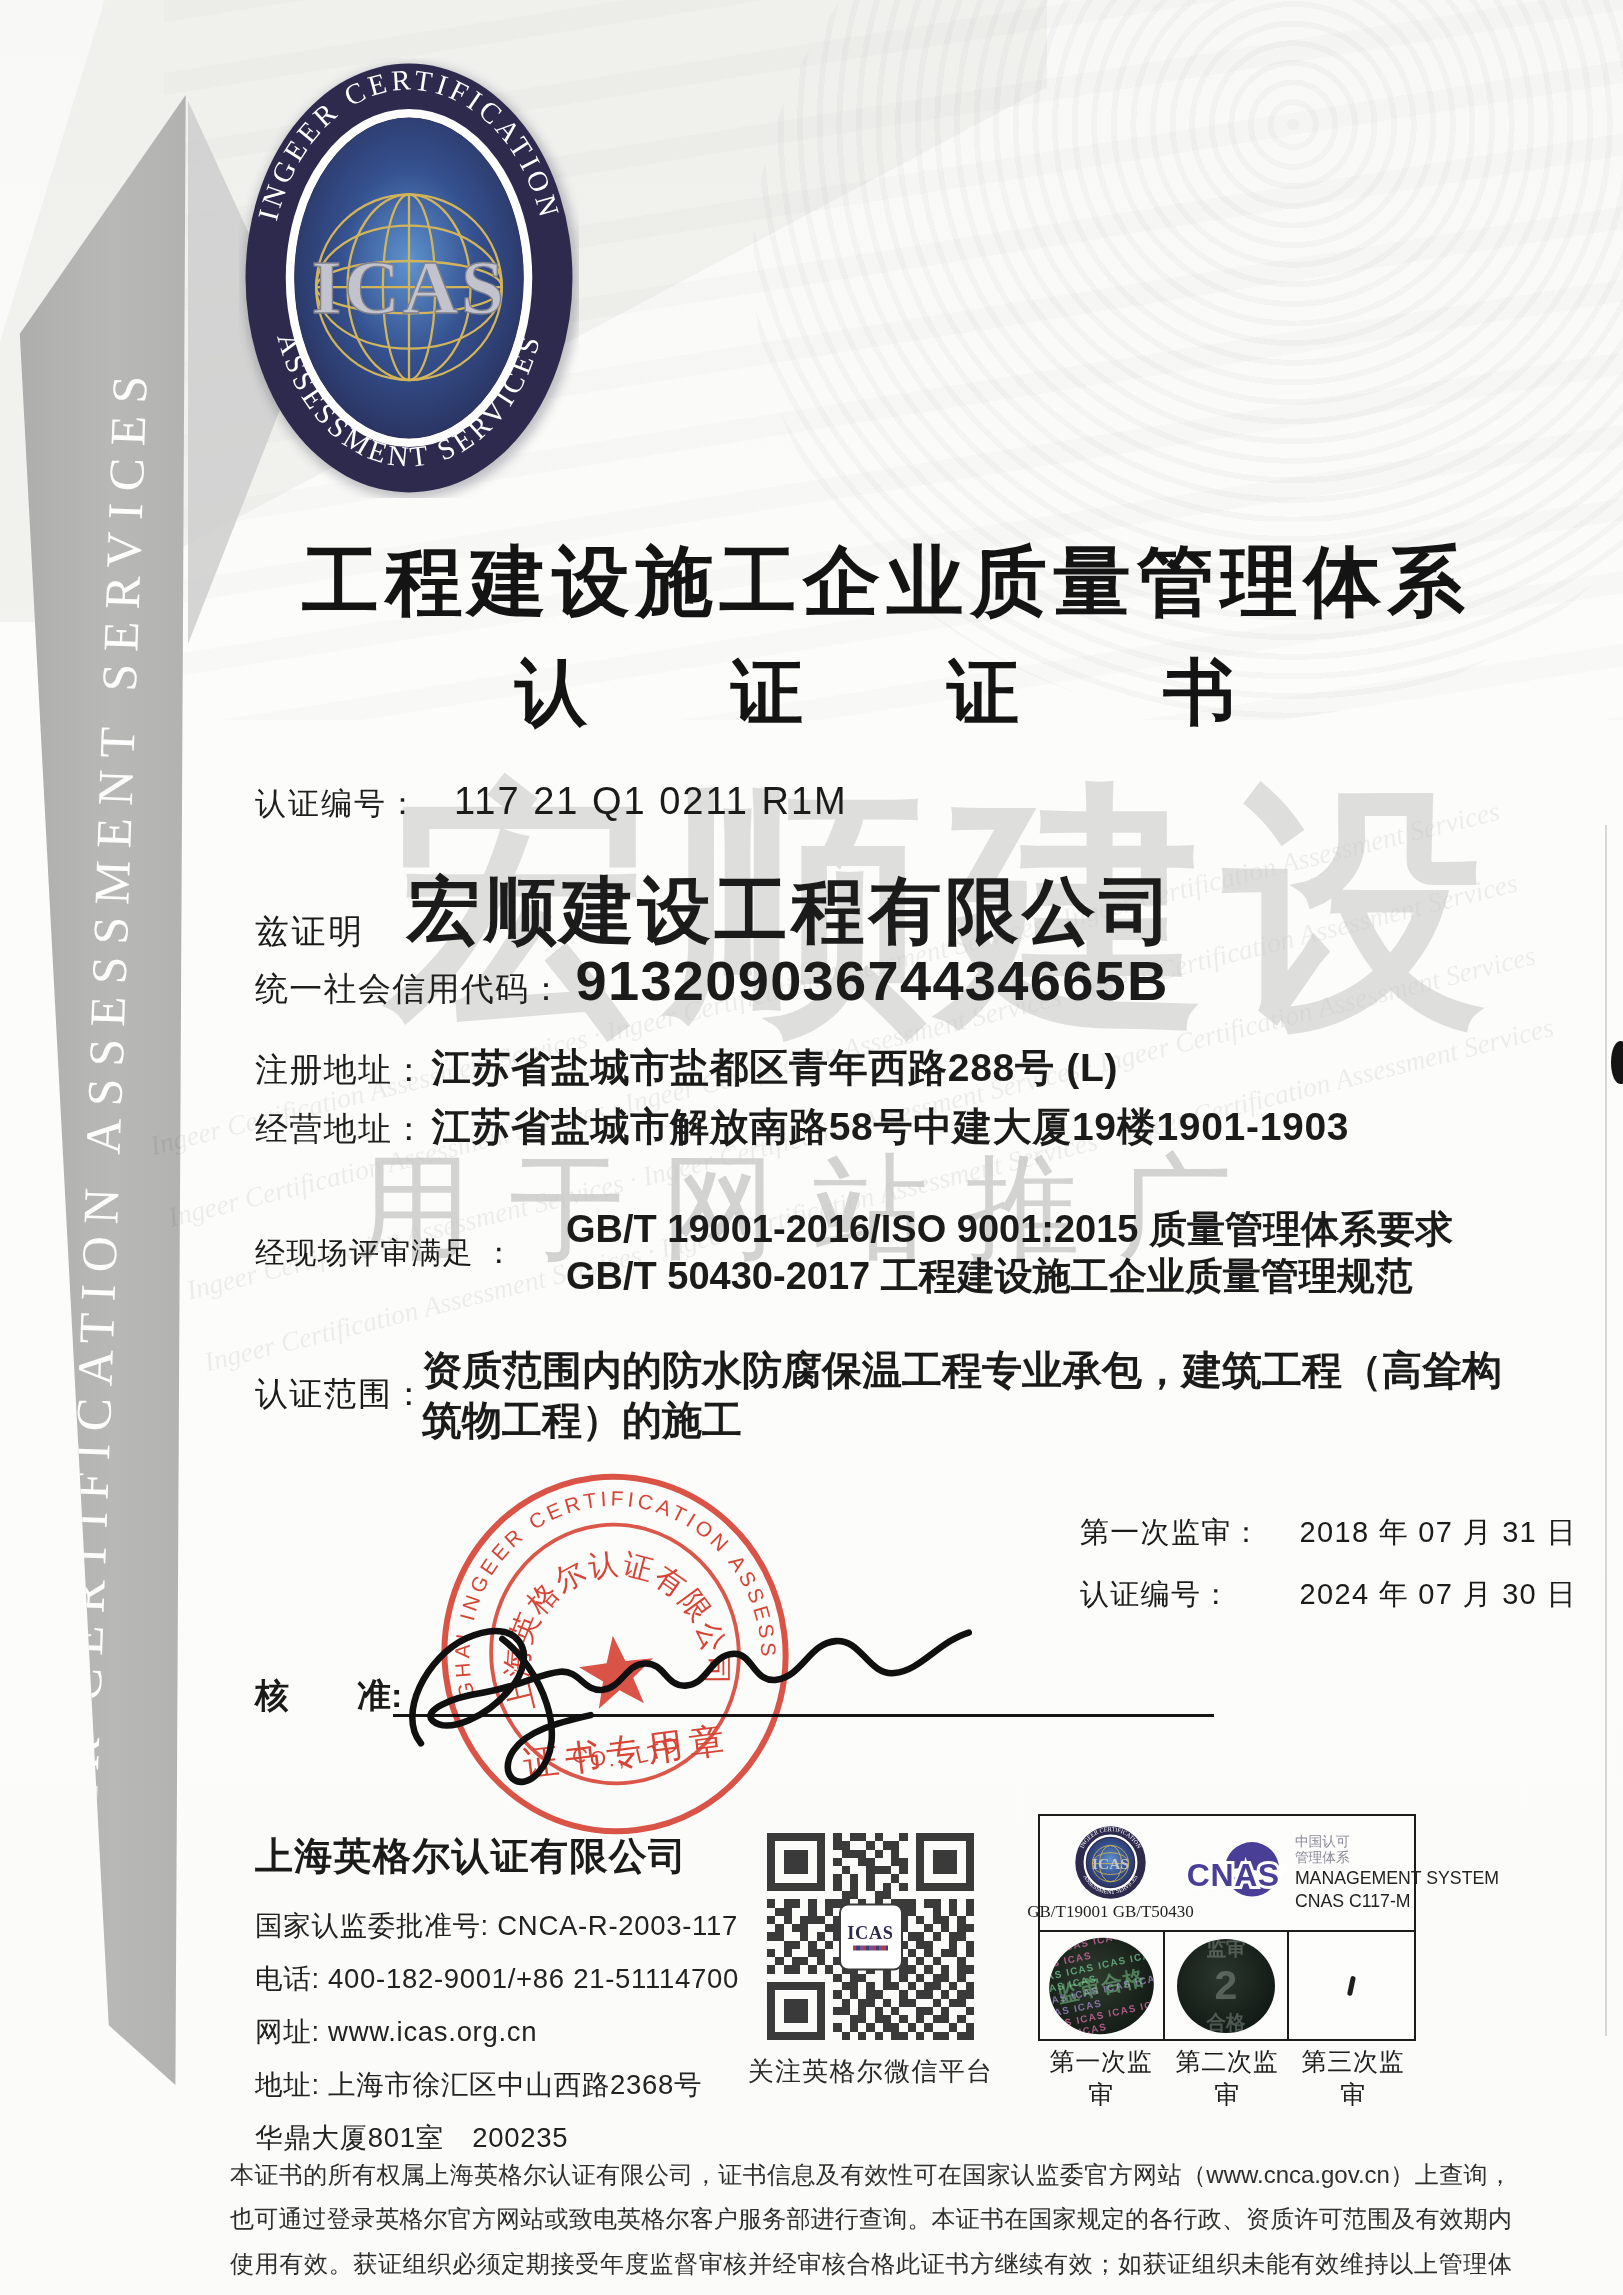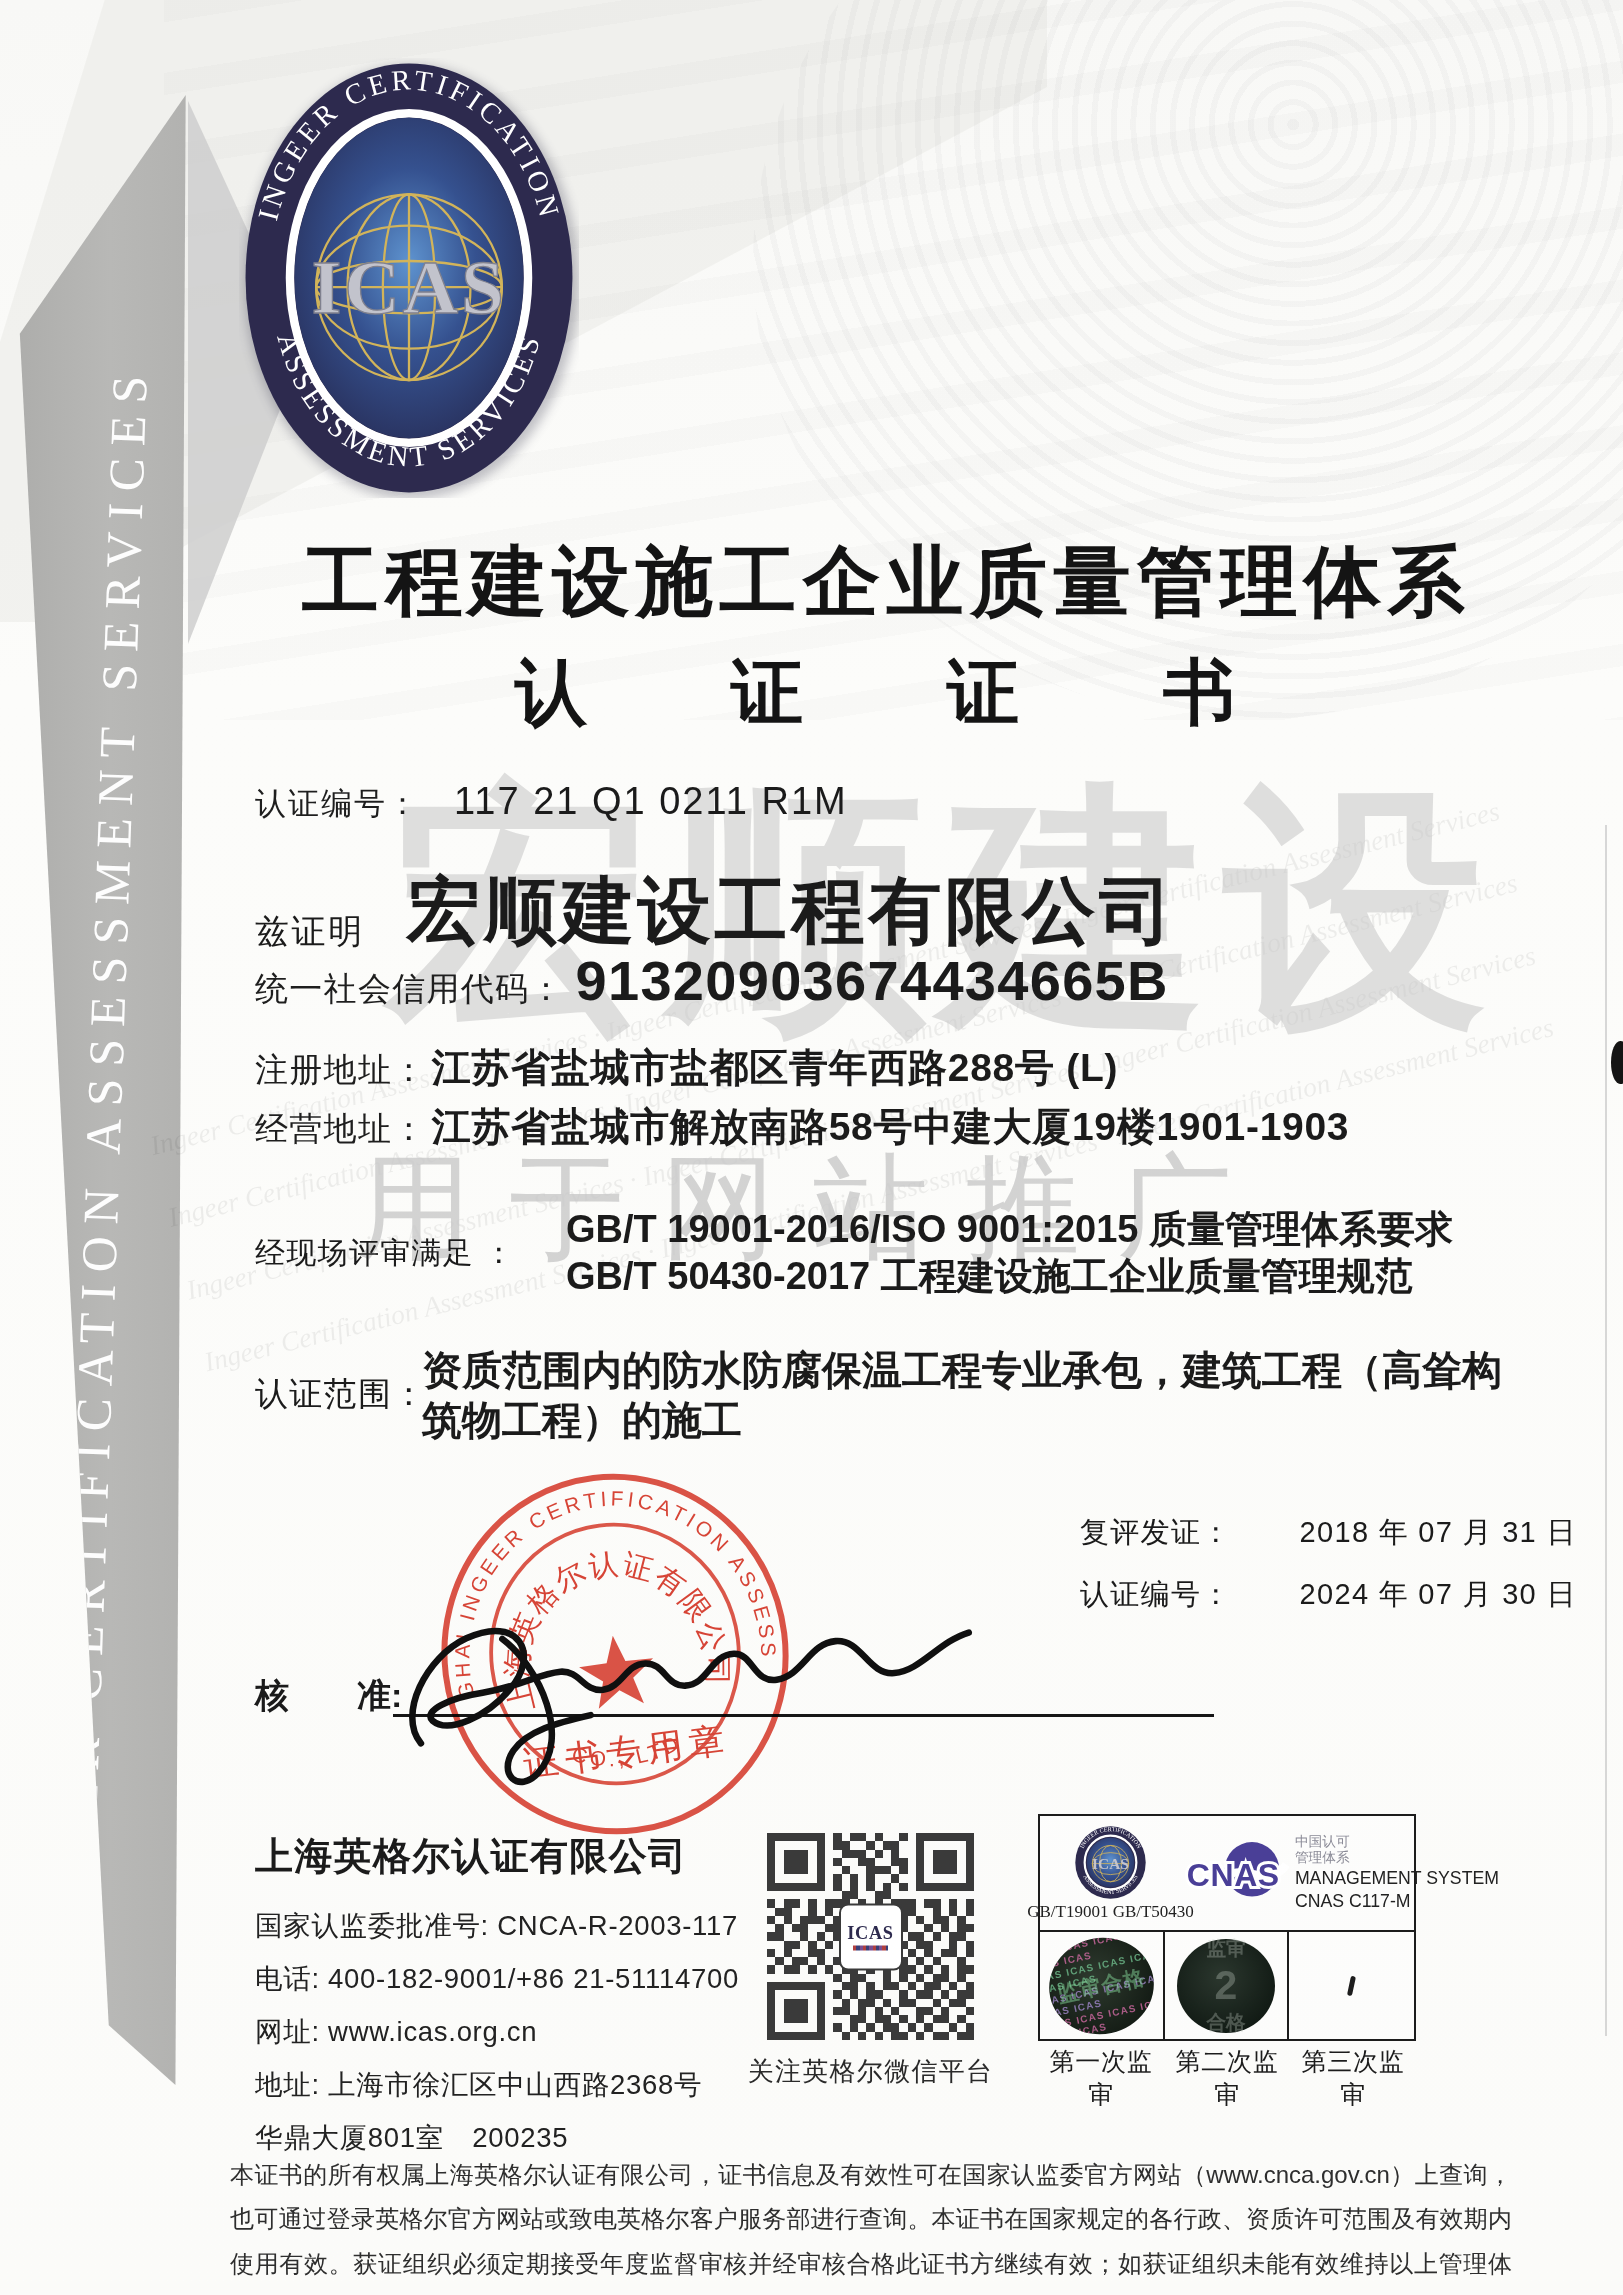--- a/index.html
+++ b/index.html
@@ -215,21 +215,21 @@
   <div class="std-lbl">经现场评审满足 ：</div>
   <div class="std-line1">GB/T 19001-2016/ISO 9001:2015 质量管理体系要求</div>
   <div class="std-line2">GB/T 50430-2017 工程建设施工企业质量管理规范</div>
 
   <div class="scope-lbl">认证范围：</div>
   <div class="scope-line1">资质范围内的防水防腐保温工程专业承包，建筑工程（高耸构</div>
   <div class="scope-line2">筑物工程）的施工</div>
 
   <div class="dates">
     <div class="drow">
-      <span class="dlbl">复评发证：</span>
+      <span class="dlbl">第一次监审：</span>
       <span class="dval">2018 年 07 月 31 日</span>
     </div>
     <div class="drow">
       <span class="dlbl">认证编号：</span>
       <span class="dval">2024 年 07 月 30 日</span>
     </div>
   </div>
 
   <div class="approve-lbl">核　　准:</div>
   <div class="sig-line"></div>

